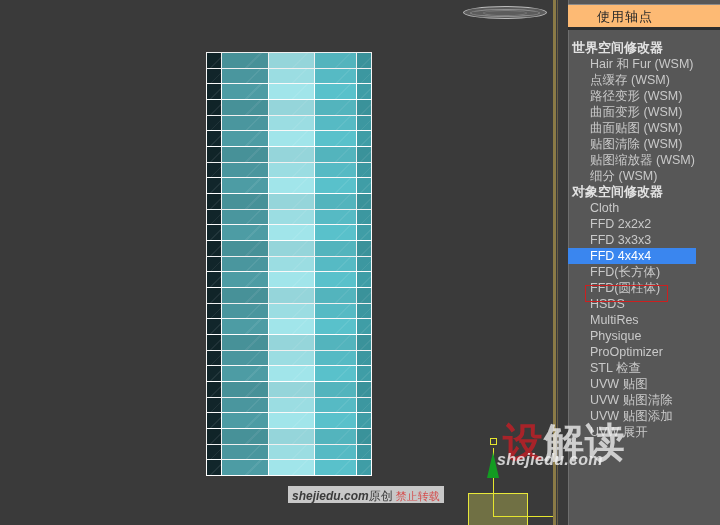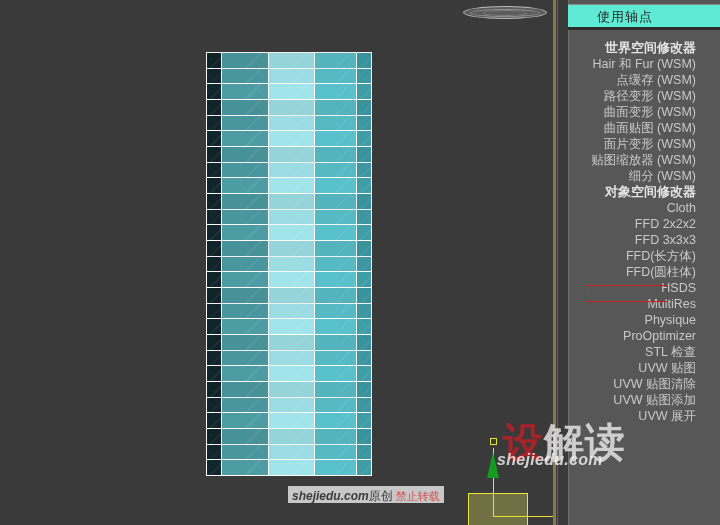--- a/index.html
+++ b/index.html
@@ -45,26 +45,26 @@
   #gizmo .cap-y{position:absolute;left:22px;top:2px;width:7px;height:7px;border:1px solid #e5e52e;box-sizing:border-box;}
 
   
   #modifier-panel{position:absolute;left:568px;top:0;width:152px;height:525px;background:#575757;
     border-left:1px solid #6f6f6f;}
   #panel-left-rail{position:absolute;left:553px;top:0;width:3px;height:525px;background:#8a7a46;}
   #panel-left-rail2{position:absolute;left:557px;top:0;width:1px;height:525px;background:#6b6046;}
   #panel-edge{position:absolute;left:565px;top:0;width:3px;height:525px;background:#3a3a3a;
     border-right:1px solid #2b2b2b;}
 
-  #pivot-header{position:absolute;left:568px;top:4px;width:152px;height:22px;background:#5eead4;
+  #pivot-header{position:absolute;left:568px;top:4px;width:152px;height:22px;background:#fdba74;
     border-top:1px solid #8a8a8a;}
   #pivot-header .t{position:absolute;left:29px;top:3px;font-size:13px;color:#2a2a2a;letter-spacing:1px;}
   #pivot-sep{position:absolute;left:568px;top:27px;width:152px;height:3px;background:#2d2d2d;}
 
-  #menu-list{position:absolute;left:568px;top:40px;width:128px;text-align:right;}
+  #menu-list{position:absolute;left:568px;top:40px;width:128px;}
   .mi{height:16px;line-height:16px;font-size:12.5px;color:#c9c9c9;white-space:nowrap;overflow:hidden;
       padding-left:22px;box-sizing:border-box;}
   .mi.group{font-weight:bold;color:#e2e2e2;padding-left:4px;font-size:13px;}
   .mi.sel{background:#3a86ef;color:#ffffff;}
   #sel-marker{position:absolute;left:585px;top:285px;width:83px;height:17px;
     border:1px solid #cc2020;box-sizing:border-box;pointer-events:none;}
 
   
   #wm-logo{position:absolute;left:503px;top:422px;width:150px;height:42px;pointer-events:none;}
   #wm-logo .zi{position:absolute;top:0;font-size:40px;font-weight:bold;line-height:40px;
@@ -268,27 +268,28 @@
   </div>
   <div id="pivot-sep"></div>
 
   <div id="menu-list">
       <div class="mi group">世界空间修改器</div>
       <div class="mi">Hair 和 Fur (WSM)</div>
       <div class="mi">点缓存 (WSM)</div>
       <div class="mi">路径变形 (WSM)</div>
       <div class="mi">曲面变形 (WSM)</div>
       <div class="mi">曲面贴图 (WSM)</div>
-      <div class="mi">面片变形 (WSM)</div>
+      <div class="mi">贴图清除 (WSM)</div>
       <div class="mi">贴图缩放器 (WSM)</div>
       <div class="mi">细分 (WSM)</div>
       <div class="mi group">对象空间修改器</div>
       <div class="mi">Cloth</div>
       <div class="mi">FFD 2x2x2</div>
       <div class="mi">FFD 3x3x3</div>
+      <div class="mi sel">FFD 4x4x4</div>
       <div class="mi">FFD(长方体)</div>
       <div class="mi">FFD(圆柱体)</div>
       <div class="mi">HSDS</div>
       <div class="mi">MultiRes</div>
       <div class="mi">Physique</div>
       <div class="mi">ProOptimizer</div>
       <div class="mi">STL 检查</div>
       <div class="mi">UVW 贴图</div>
       <div class="mi">UVW 贴图清除</div>
       <div class="mi">UVW 贴图添加</div>

